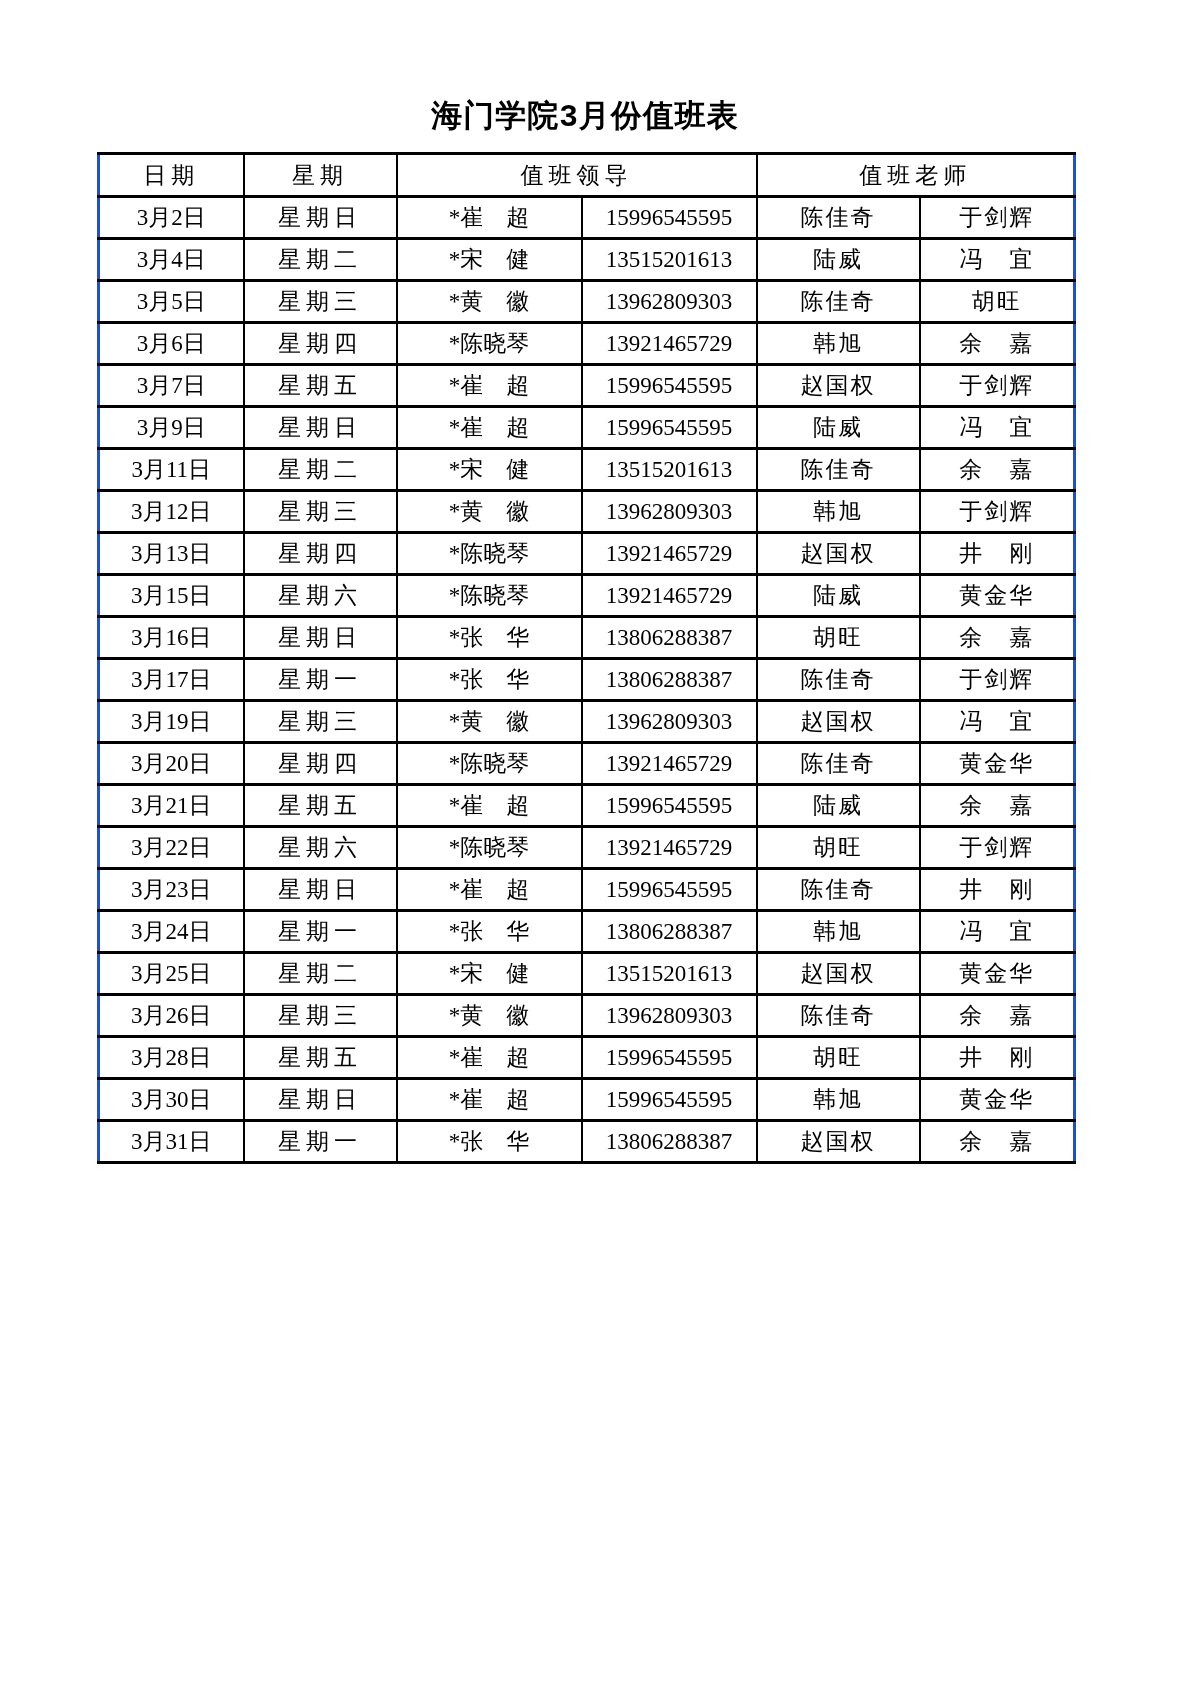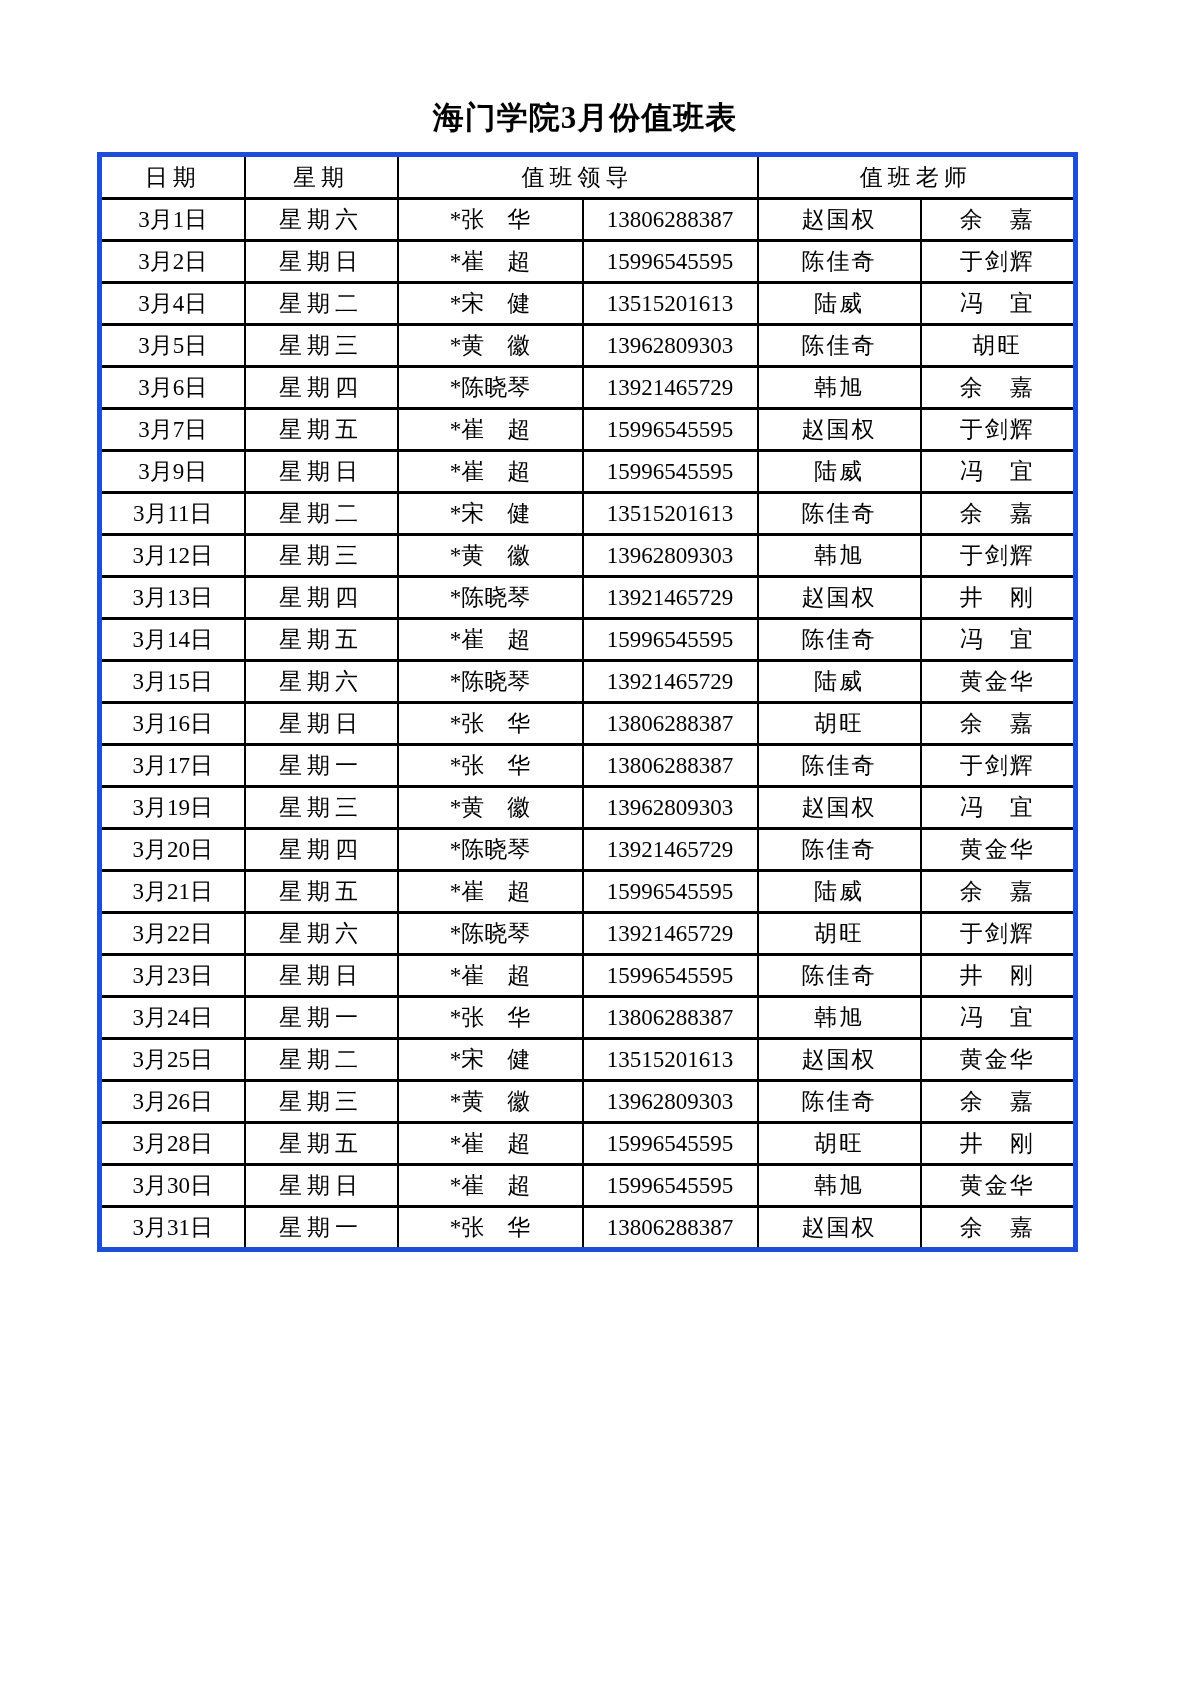--- a/index.html
+++ b/index.html
@@ -13,34 +13,34 @@
     height: 1684px;
     font-family: "Liberation Serif", "DejaVu Serif", serif;
     color: #000000;
   }
   .doc-title {
     position: absolute;
     left: 97px;
     top: 98px;
     width: 976px;
     text-align: center;
-    font-family: Liberation Serif, serif;
+    font-family: Liberation Mono, monospace;
     font-weight: bold;
     font-size: 31px;
     line-height: 40px;
     letter-spacing: 1px;
   }
   table.roster {
     position: absolute;
     left: 97px;
     top: 152px;
     width: 976px;
     border-collapse: collapse;
     table-layout: fixed;
-    border: 5px solid #1d4ed8;
+    border: 3px solid #1d4ed8;
   }
   .roster th, .roster td {
     border: 2px solid #000000;
     border-top-width: 3px;
     border-bottom-width: 3px;
     text-align: center;
     vertical-align: middle;
     font-size: 23px;
     font-weight: normal;
     padding: 0;
@@ -75,28 +75,20 @@
   <thead>
     <tr>
       <th>日期</th>
       <th>星期</th>
       <th colspan="2">值班领导</th>
       <th colspan="2">值班老师</th>
     </tr>
   </thead>
   <tbody>
       <tr>
-        <td class="col-date">3月1日</td>
-        <td class="col-weekday">星期六</td>
-        <td class="col-leader">*张　华</td>
-        <td class="col-phone">13806288387</td>
-        <td class="col-teacher">赵国权</td>
-        <td class="col-teacher">余　嘉</td>
-      </tr>
-      <tr>
         <td class="col-date">3月2日</td>
         <td class="col-weekday">星期日</td>
         <td class="col-leader">*崔　超</td>
         <td class="col-phone">15996545595</td>
         <td class="col-teacher">陈佳奇</td>
         <td class="col-teacher">于剑辉</td>
       </tr>
       <tr>
         <td class="col-date">3月4日</td>
         <td class="col-weekday">星期二</td>
@@ -155,28 +147,20 @@
       </tr>
       <tr>
         <td class="col-date">3月13日</td>
         <td class="col-weekday">星期四</td>
         <td class="col-leader">*陈晓琴</td>
         <td class="col-phone">13921465729</td>
         <td class="col-teacher">赵国权</td>
         <td class="col-teacher">井　刚</td>
       </tr>
       <tr>
-        <td class="col-date">3月14日</td>
-        <td class="col-weekday">星期五</td>
-        <td class="col-leader">*崔　超</td>
-        <td class="col-phone">15996545595</td>
-        <td class="col-teacher">陈佳奇</td>
-        <td class="col-teacher">冯　宜</td>
-      </tr>
-      <tr>
         <td class="col-date">3月15日</td>
         <td class="col-weekday">星期六</td>
         <td class="col-leader">*陈晓琴</td>
         <td class="col-phone">13921465729</td>
         <td class="col-teacher">陆威</td>
         <td class="col-teacher">黄金华</td>
       </tr>
       <tr>
         <td class="col-date">3月16日</td>
         <td class="col-weekday">星期日</td>

